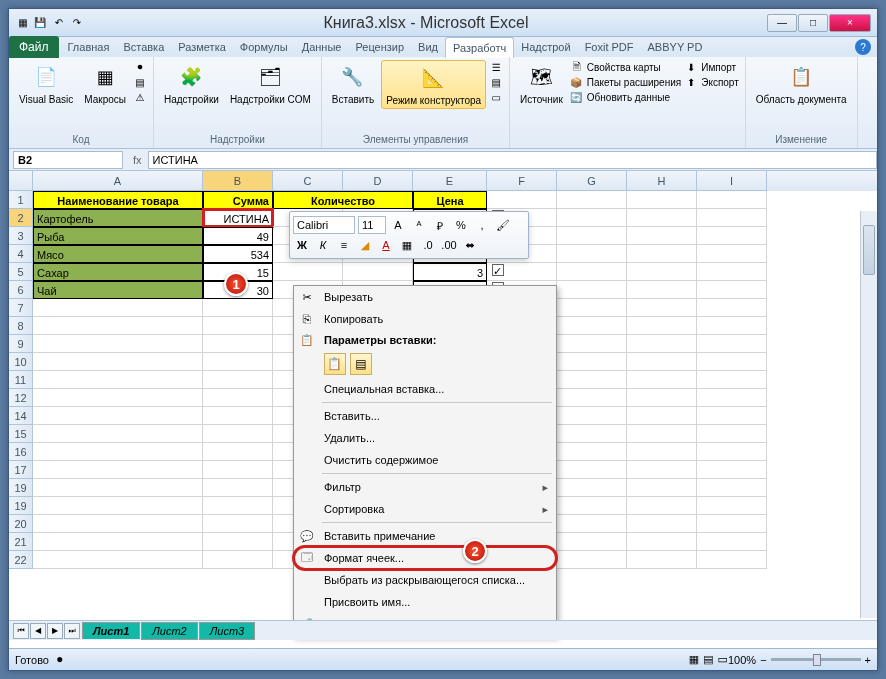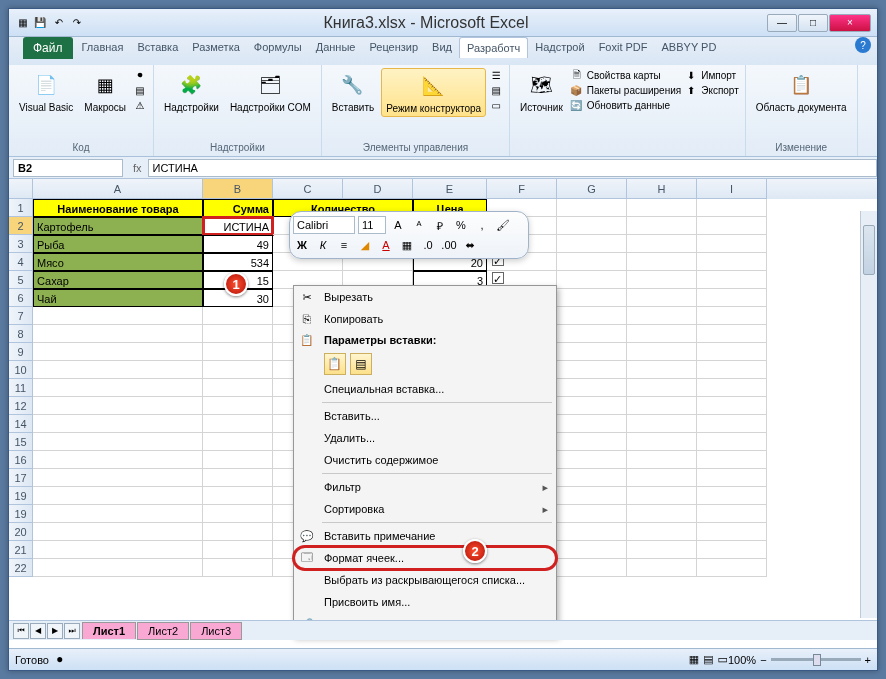--- a/index.html
+++ b/index.html
@@ -5,21 +5,21 @@
 * { box-sizing: border-box; font-family: "Segoe UI", Tahoma, sans-serif; }
 body { margin: 0; background: #5a7aa0; padding: 8px; overflow: hidden; }
 .window { width: 870px; height: 663px; margin: 0 auto; background: #fff; border: 1px solid #3a5a85; box-shadow: 0 0 6px rgba(0,0,0,.3); position: relative; }
 .titlebar { height: 28px; background: linear-gradient(#e8f0fa,#cde0f5); display: flex; align-items: center; padding: 0 6px; border-bottom: 1px solid #a0b8d0; }
 .titlebar .leftico { display: flex; gap: 2px; }
 .tb-ico { width: 16px; height: 16px; display: inline-flex; align-items: center; justify-content: center; font-size: 10px; }
 .tb-title { flex: 1; text-align: center; font-size: 16px; color: #333; }
 .winbtns { display: flex; gap: 1px; }
 .winbtn { width: 30px; height: 18px; background: linear-gradient(#f0f5fa,#d5e3f2); border: 1px solid #9ab; border-radius: 2px; display: inline-flex; align-items: center; justify-content: center; font-size: 10px; }
 .winbtn.close { background: linear-gradient(#f38,#c14); color: #fff; width: 42px; }
-.ribbon-tabs { height: 28px; background: linear-gradient(#e6eef8,#d9e6f4); display: flex; align-items: flex-start; padding-left: 14px; font-size: 11px; }
+.ribbon-tabs { height: 20px; background: linear-gradient(#e6eef8,#d9e6f4); display: flex; align-items: center; padding-left: 0; font-size: 11px; }
 .file-tab { background: #1e7145; color: #fff; padding: 4px 10px; border-radius: 3px 3px 0 0; margin-right: 2px; font-size: 12px; }
 .rtab { padding: 4px 7px; color: #456; cursor: default; }
 .rtab.active { background: #fff; border: 1px solid #b0c4de; border-bottom: none; border-radius: 3px 3px 0 0; }
 .help-ico { margin-left: auto; margin-right: 6px; width: 16px; height: 16px; background: #2a7ad1; color: #fff; border-radius: 8px; font-size: 10px; display: flex; align-items: center; justify-content: center; }
 .ribbon { height: 92px; background: linear-gradient(#f4f8fc,#e2ecf7); border-bottom: 1px solid #a9c1da; display: flex; font-size: 11px; }
 .rgroup { border-right: 1px solid #c9dbed; padding: 3px 6px; display: flex; flex-direction: column; justify-content: space-between; }
 .rgroup-label { text-align: center; font-size: 10px; color: #567; }
 .rgroup-body { display: flex; gap: 3px; align-items: flex-start; flex: 1; }
 .rbtn { display: flex; flex-direction: column; align-items: center; gap: 2px; padding: 2px 4px; }
 .rbtn .ico { width: 30px; height: 30px; display: flex; align-items: center; justify-content: center; font-size: 18px; }
@@ -47,28 +47,28 @@
 .hdr { background: #ffff00; border: 1px solid #000; font-weight: bold; text-align: center; }
 .data-a { background: #8db150; border: 1px solid #000; }
 .data-b { border: 1px solid #000; text-align: right; }
 .data-e { border: 1px solid #000; text-align: right; }
 .selcell { outline: 3px solid #d02020; outline-offset: -2px; background: #fff; text-align: right; font-weight: normal; }
 .checkbox { width: 12px; height: 12px; border: 1px solid #666; display: inline-block; background: #fff; position: relative; margin-left: 2px; }
 .checkbox::after { content: "✓"; position: absolute; top: -3px; left: 0; font-size: 11px; color: #000; }
 .sheet-tabs { position: absolute; bottom: 30px; left: 0; right: 0; height: 20px; background: #e6eef7; border-top: 1px solid #b0c4de; display: flex; align-items: center; font-size: 11px; }
 .navbtns { display: flex; margin-left: 4px; }
 .navbtn { width: 16px; height: 16px; border: 1px solid #9ab; background: #f0f5fa; margin-right: 1px; display: flex; align-items: center; justify-content: center; font-size: 8px; }
-.stab { padding: 2px 10px; background: #f9a8d4; border: 1px solid #999; margin-left: 1px; }
+.stab { padding: 2px 10px; background: #14b8a6; border: 1px solid #999; margin-left: 1px; font-style: italic; }
 .stab.active { font-weight: bold; border-bottom: none; }
 .statusbar { position: absolute; bottom: 0; left: 0; right: 0; height: 22px; background: linear-gradient(#e8f0fa,#cde0f5); border-top: 1px solid #a0b8d0; display: flex; align-items: center; font-size: 11px; padding: 0 6px; }
 .statusbar .spacer { flex: 1; }
 .zoom { display: flex; align-items: center; gap: 4px; }
 .zoomtrack { width: 90px; height: 3px; background: #9ab; position: relative; }
 .zoomthumb { position: absolute; left: 42px; top: -4px; width: 8px; height: 12px; background: #dde; border: 1px solid #789; }
-.mini-toolbar { position: absolute; top: 202px; left: 280px; width: 240px; background: linear-gradient(#fdfdfd,#eef3f9); border: 1px solid #a0b3c8; border-radius: 12px; box-shadow: 0 2px 6px rgba(0,0,0,.2); padding: 3px; font-size: 11px; }
+.mini-toolbar { position: absolute; top: 202px; left: 280px; width: 240px; background: linear-gradient(#fdfdfd,#eef3f9); border: 1px solid #a0b3c8; border-radius: 2px; box-shadow: 0 2px 6px rgba(0,0,0,.2); padding: 3px; font-size: 11px; }
 .mt-row { display: flex; align-items: center; gap: 3px; height: 20px; }
 .mt-sel { height: 18px; border: 1px solid #abc; background: #fff; padding: 0 3px; display: flex; align-items: center; }
 .mt-btn { width: 18px; height: 18px; display: flex; align-items: center; justify-content: center; }
 .context-menu { position: absolute; top: 276px; left: 284px; width: 264px; background: #f4f4f4; border: 1px solid #979797; box-shadow: 2px 3px 6px rgba(0,0,0,.3); font-size: 11px; }
 .cm-item { display: flex; align-items: center; height: 22px; padding: 0 8px 0 30px; position: relative; }
 .cm-ico { position: absolute; left: 5px; width: 16px; height: 16px; display: flex; align-items: center; justify-content: center; font-size: 11px; }
 .cm-sep { height: 1px; background: #c8c8c8; margin: 2px 4px 2px 28px; }
 .cm-label { height: 20px; padding: 0 8px 0 30px; font-weight: bold; display: flex; align-items: center; }
 .cm-icons-row { padding: 3px 8px 3px 30px; display: flex; gap: 4px; }
 .cm-paste-ico { width: 22px; height: 22px; border: 1px solid #ccb060; background: linear-gradient(#fff5d0,#fce08a); display: flex; align-items: center; justify-content: center; font-size: 12px; }

